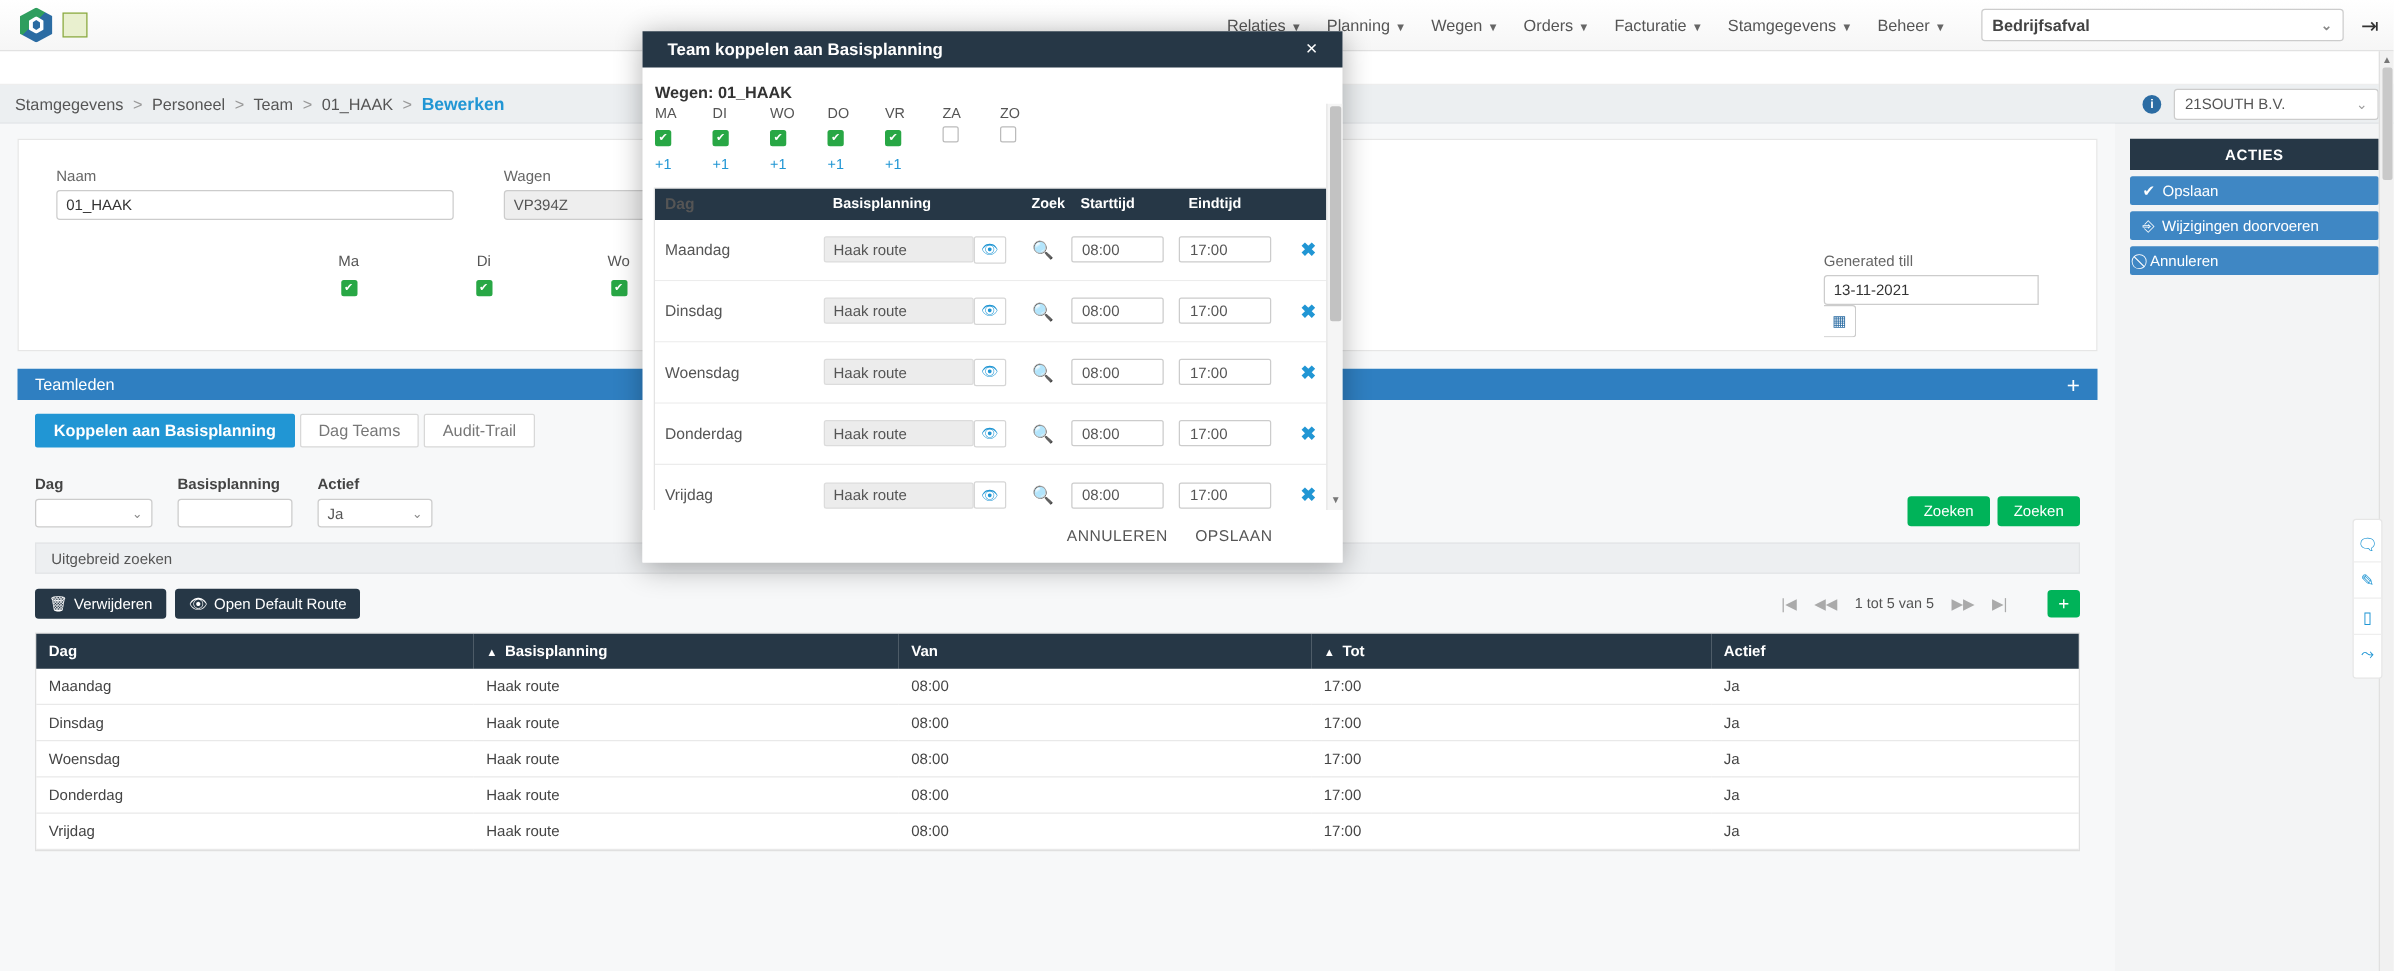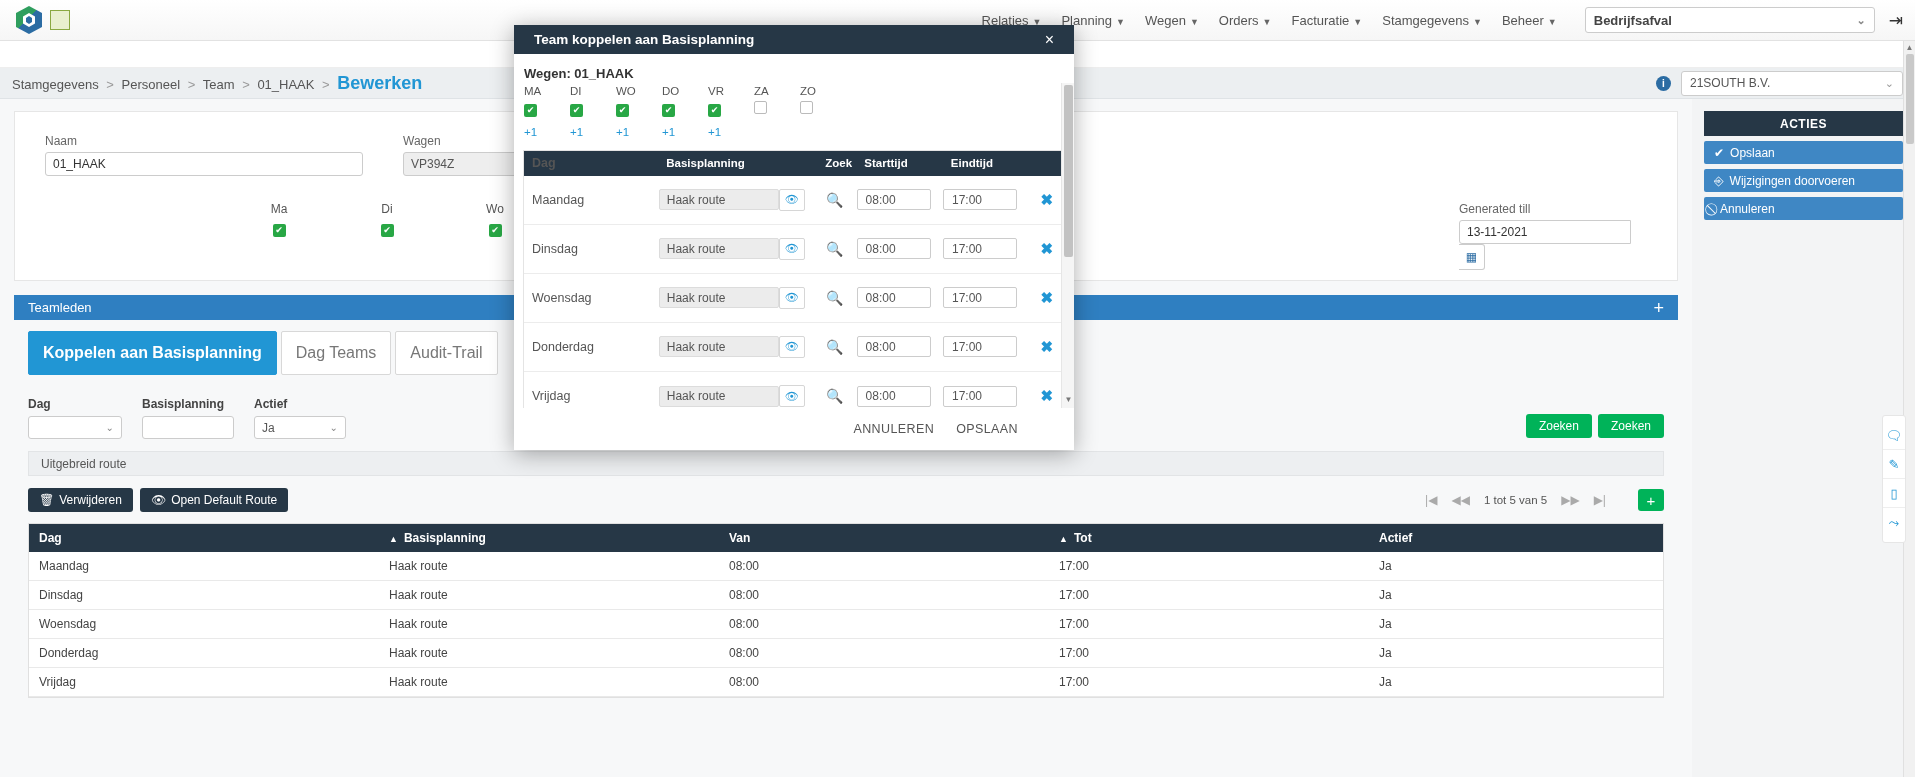--- a/index.html
+++ b/index.html
@@ -59,29 +59,29 @@
   .crumbbar {
     height:27px; background:#ffffff; border-bottom:1px solid #eee;
   }
   .crumbrow {
     height:31px; background:#eceff1; display:flex; align-items:center;
     padding:0 12px; border-bottom:1px solid #dfe3e6;
     position:relative;
   }
   .crumbs { font-size:13px; color:#555; }
   .crumbs .sep { color:#999; margin:0 4px; }
-  .crumbs .cur { color:#2196d4; font-weight:bold; font-size:18px; }
+  .crumbs .cur { color:#2196d4; font-weight:bold; font-size:14px; }
   .crumb-right { margin-left:auto; display:flex; align-items:center; gap:10px; }
   .info-ico {
     width:15px;height:15px;border-radius:50%;background:#2b6ca3;color:#fff;
     font-size:10px;display:flex;align-items:center;justify-content:center;
     font-weight:bold;
   }
   .tenant-select {
-    width:222px;height:25px;border:1px solid #ccc;border-radius:3px;background:#fff;
+    width:164px;height:25px;border:1px solid #ccc;border-radius:3px;background:#fff;
     display:flex;align-items:center;padding:0 8px;font-size:12px;color:#555;
   }
   .tenant-select .chev{margin-left:auto;color:#999;font-size:11px;}
 
   
   .page { display:flex; height:calc(777px - 41px - 31px); }
   .content {
     width:1692px; background:#f7f8f9; padding:12px 14px 0 14px;
     overflow:hidden; position:relative;
   }
@@ -119,22 +119,22 @@
     margin-top:14px; height:25px; background:#2f7fc1; color:#fff;
     display:flex; align-items:center; padding:0 14px; font-size:13px;
     position:relative;
   }
   .panelhead .plus {
     margin-left:auto; font-size:18px; line-height:1; color:#fff; font-weight:300;
   }
 
   .tabsbar { display:flex; gap:4px; margin-top:11px; padding-left:14px; }
   .tab {
-    height:44px; padding:0 14px; border:1px solid #d8d8d8; background:#fff;
-    display:flex; align-items:center; font-size:16px; color:#777;
+    height:27px; padding:0 14px; border:1px solid #d8d8d8; background:#fff;
+    display:flex; align-items:center; font-size:13px; color:#777;
     border-radius:2px;
   }
   .tab.active { background:#2196d4; border-color:#2196d4; color:#fff; font-weight:bold; }
 
   .filterzone { padding:22px 14px 0 14px; display:flex; align-items:flex-end; }
   .fl-group { display:flex; flex-direction:column; margin-right:20px; }
   .fl-label { font-size:12px; color:#444; font-weight:bold; margin-bottom:5px; }
   .fl-ctl {
     height:23px; border:1px solid #ccc; border-radius:3px; background:#fff;
     display:flex; align-items:center; padding:0 7px; font-size:12px; color:#555;
@@ -415,21 +415,21 @@
         <button class="gbtn">
           <span>Zoeken</span>
         </button>
         <button class="gbtn">
           <span>Zoeken</span>
         </button>
       </div>
     </div>
 
     <div class="uitgebreid">
-      <span>Uitgebreid route</span>
+      <span>Uitgebreid zoeken</span>
     </div>
 
     <div class="actionsrow">
       <button class="dbtn">
         <span>🗑</span>
         <span>Verwijderen</span>
       </button>
       <button class="dbtn">
         <span>👁</span>
         <span>Open Default Route</span>

